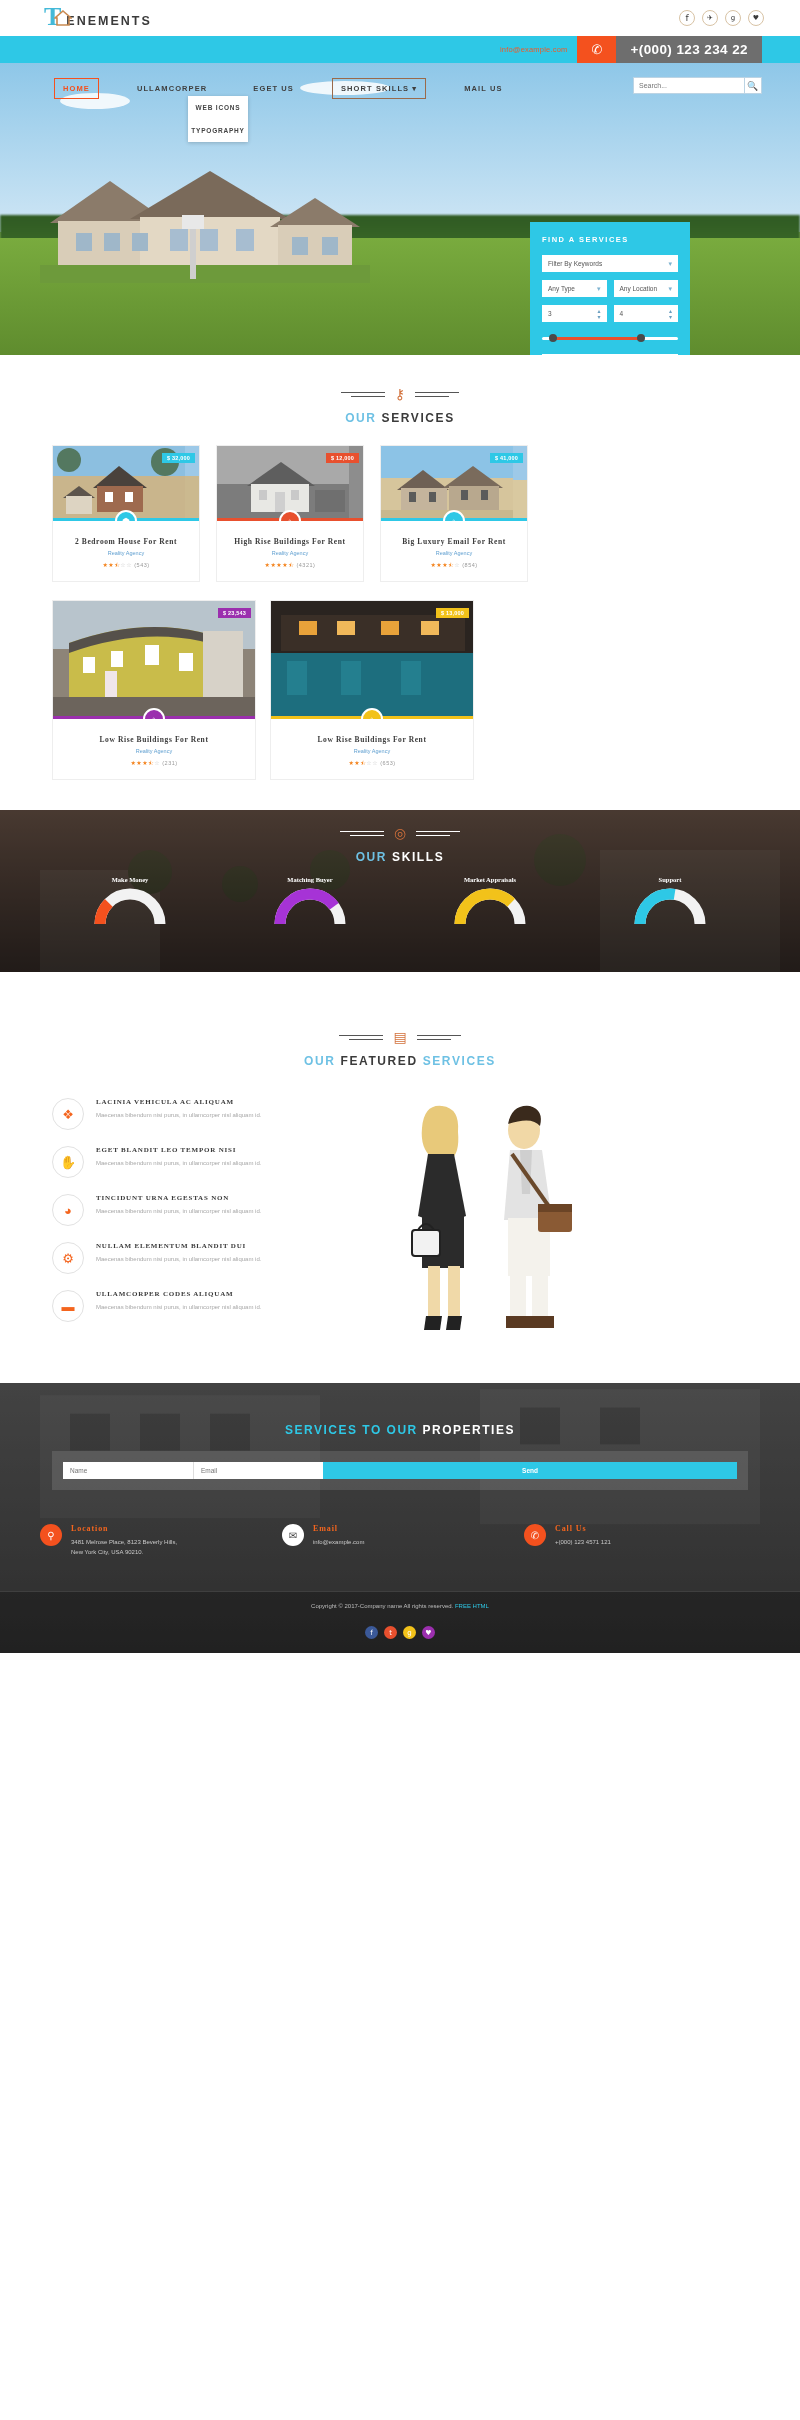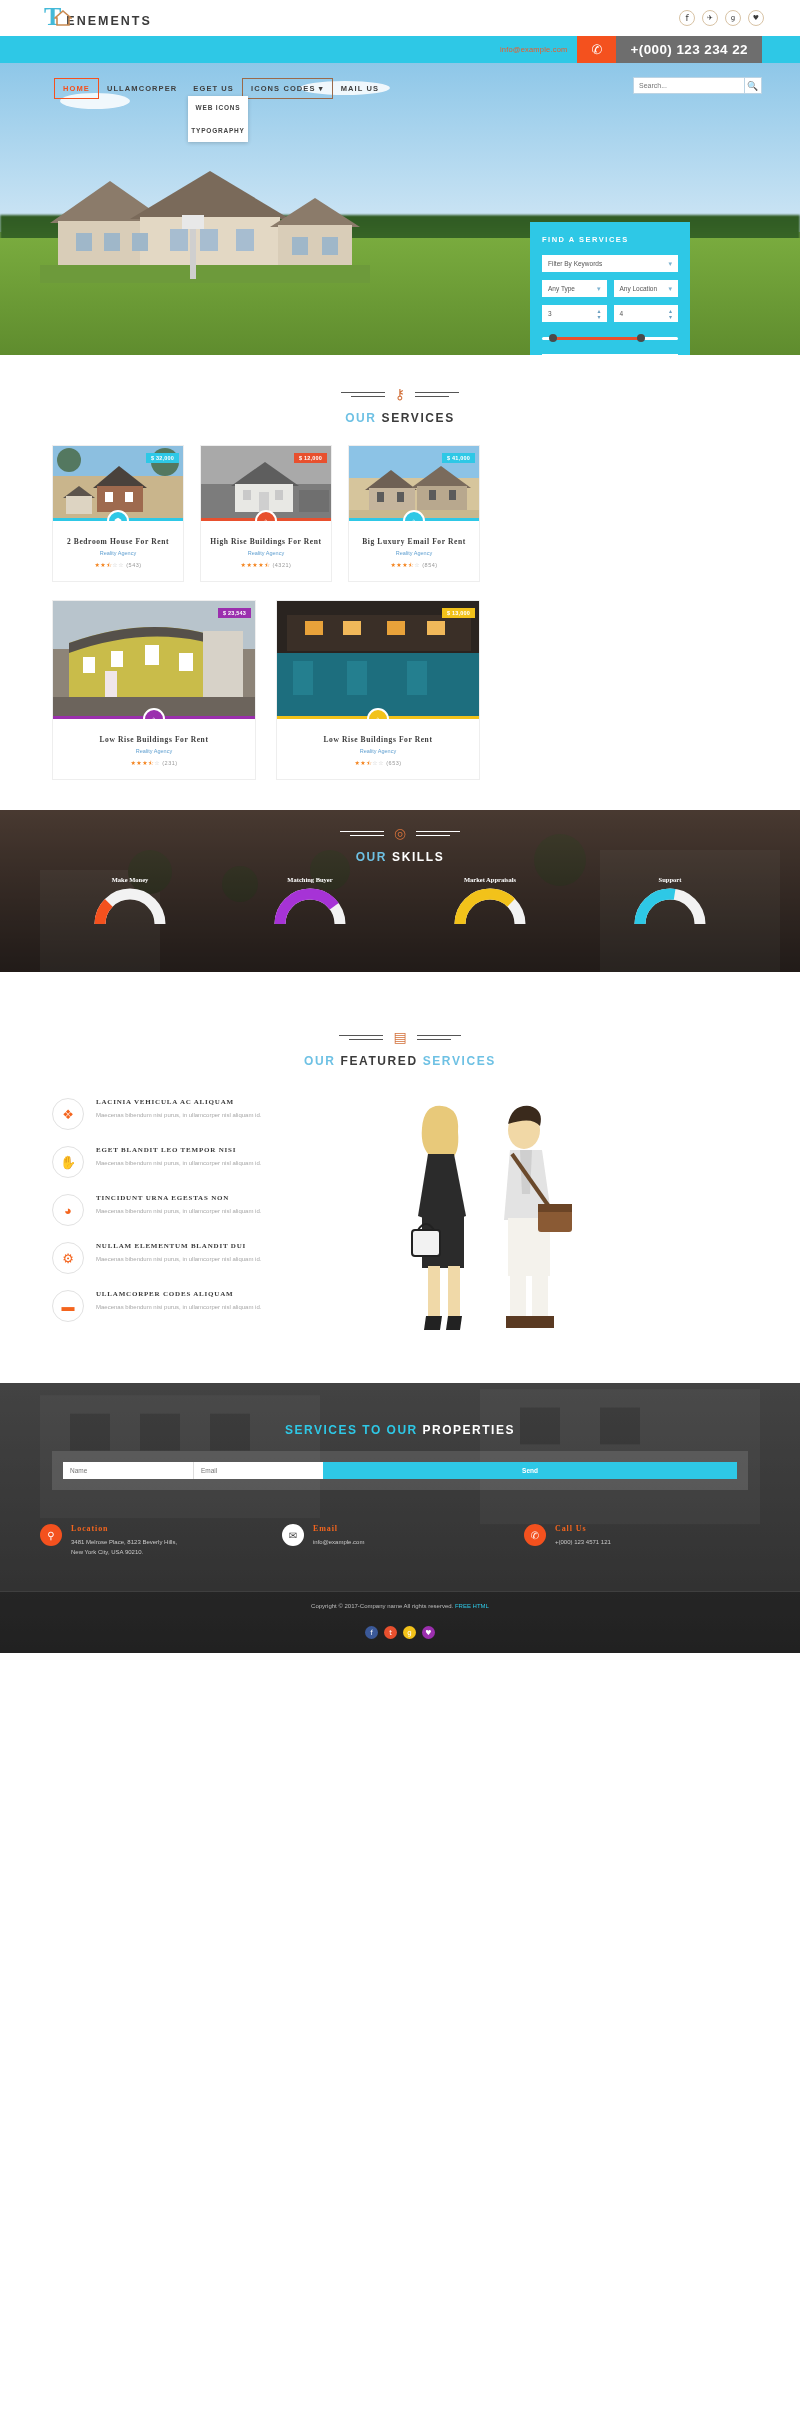--- a/index.html
+++ b/index.html
@@ -78,21 +78,21 @@
   .cloud { position:absolute; background:#fff; border-radius:50%; opacity:.85; }
 
   
   .nav {
     position: absolute; top: 12px; left: 0; right: 0; height: 26px;
     display: flex; align-items: center; padding-left: 54px; z-index: 30;
   }
   .nav a {
     font-size: 7.5px; letter-spacing: 1.1px; color: #3f3f3f;
     text-decoration: none; font-weight: bold; padding: 5px 8px;
-    margin-right: 0; white-space: nowrap;
+    margin-right: 30px; white-space: nowrap;
   }
   .nav a.active { color: #f4511e; border: 1px solid #f4511e; }
   .nav a.hasdrop { border: 1px solid #9a6a4a; color: #3f3f3f; }
   .dropdown {
     position: absolute; top: 33px; left: 188px; width: 60px;
     background: #fff; box-shadow: 0 1px 4px rgba(0,0,0,.2); z-index: 31;
   }
   .dropdown div {
     font-size: 6.5px; letter-spacing: .8px; color: #444;
     padding: 8px 0; text-align: center; font-weight: bold;
@@ -156,21 +156,21 @@
   .deco .lines span { display:block; height:1px; background:#555; }
   .deco .l1 { width: 44px; } .deco .l2 { width: 34px; margin-left: 10px; }
   .deco .r1 { width: 44px; } .deco .r2 { width: 34px; }
   .deco .ic { color: #d2703a; font-size: 14px; line-height:1; }
   .sec-title { font-size: 12px; letter-spacing: 1.6px; font-weight: bold; }
   .sec-title .blue { color: #6ec1e4; }
   .sec-title .dark { color: #3b3b3b; }
 
   
   .cards { display: flex; gap: 16px; padding: 6px 52px 0; }
-  .card { width: 132px; background: #fff; border: 1px solid #eee; position: relative; }
+  .card { width: 148px; background: #fff; border: 1px solid #eee; position: relative; }
   .card.wide { width: 204px; }
   .card-img { height: 75px; position: relative; overflow: hidden; }
   .card.wide .card-img { height: 118px; }
   .badge {
     position: absolute; right: 4px; top: 7px; color: #fff;
     font-size: 5.5px; font-weight: bold; padding: 2px 5px; letter-spacing:.2px;
   }
   .accentbar { position:absolute; left:0; right:0; bottom:0; height: 3px; }
   .cicon {
     position: absolute; left: 50%; transform: translateX(-50%); bottom: -11px;
@@ -180,21 +180,21 @@
   }
   .card-body { padding: 16px 6px 10px; text-align: center; }
   .card-title {
     font-size: 7.5px; color: #3b3b3b; letter-spacing: .6px;
     font-family: "Liberation Serif", serif; font-weight: bold;
   }
   .card-sub { font-size: 5.5px; color: #5f9fd0; margin-top: 4px; }
   .stars { margin-top: 5px; font-size: 6px; color: #f4841e; letter-spacing: .5px; }
   .stars .empty { color: #ccc; }
   .stars .cnt { color: #999; font-size: 5.5px; }
-  .cards2 { display: flex; gap: 20px; padding: 18px 52px 30px; }
+  .cards2 { display: flex; gap: 14px; padding: 18px 52px 30px; }
 
   
   .skills {
     position: relative; height: 162px; overflow: hidden;
     background: linear-gradient(#5b4e48, #2b2522);
   }
   .skills::before {
     content:""; position:absolute; inset:0;
     background: linear-gradient(180deg, rgba(120,90,70,.65), rgba(20,16,14,.9));
   }
@@ -328,21 +328,21 @@
       <rect x="282" y="84" width="16" height="18" fill="#9fb7c9"></rect>
       <rect x="0" y="112" width="330" height="18" fill="#6d9a3b"></rect>
       <rect x="150" y="74" width="6" height="52" fill="#cfcfcf"></rect>
       <rect x="142" y="62" width="22" height="14" fill="#e8e8e8"></rect>
     </svg>
 
     <div class="nav">
       <a href="#" class="active">HOME</a>
       <a href="#">ULLAMCORPER</a>
       <a href="#">EGET US</a>
-      <a href="#" class="hasdrop"><span>ICONS CODES</span> <span>▾</span></a>
+      <a href="#" class="hasdrop"><span>SHORT SKILLS</span> <span>▾</span></a>
       <a href="#">MAIL US</a>
     </div>
     <div class="dropdown">
       <div>WEB ICONS</div>
       <div>TYPOGRAPHY</div>
     </div>
 
     <div class="searchbox">
       <input type="text" placeholder="Search..." style="">
       <span class="sbtn">🔍</span>

